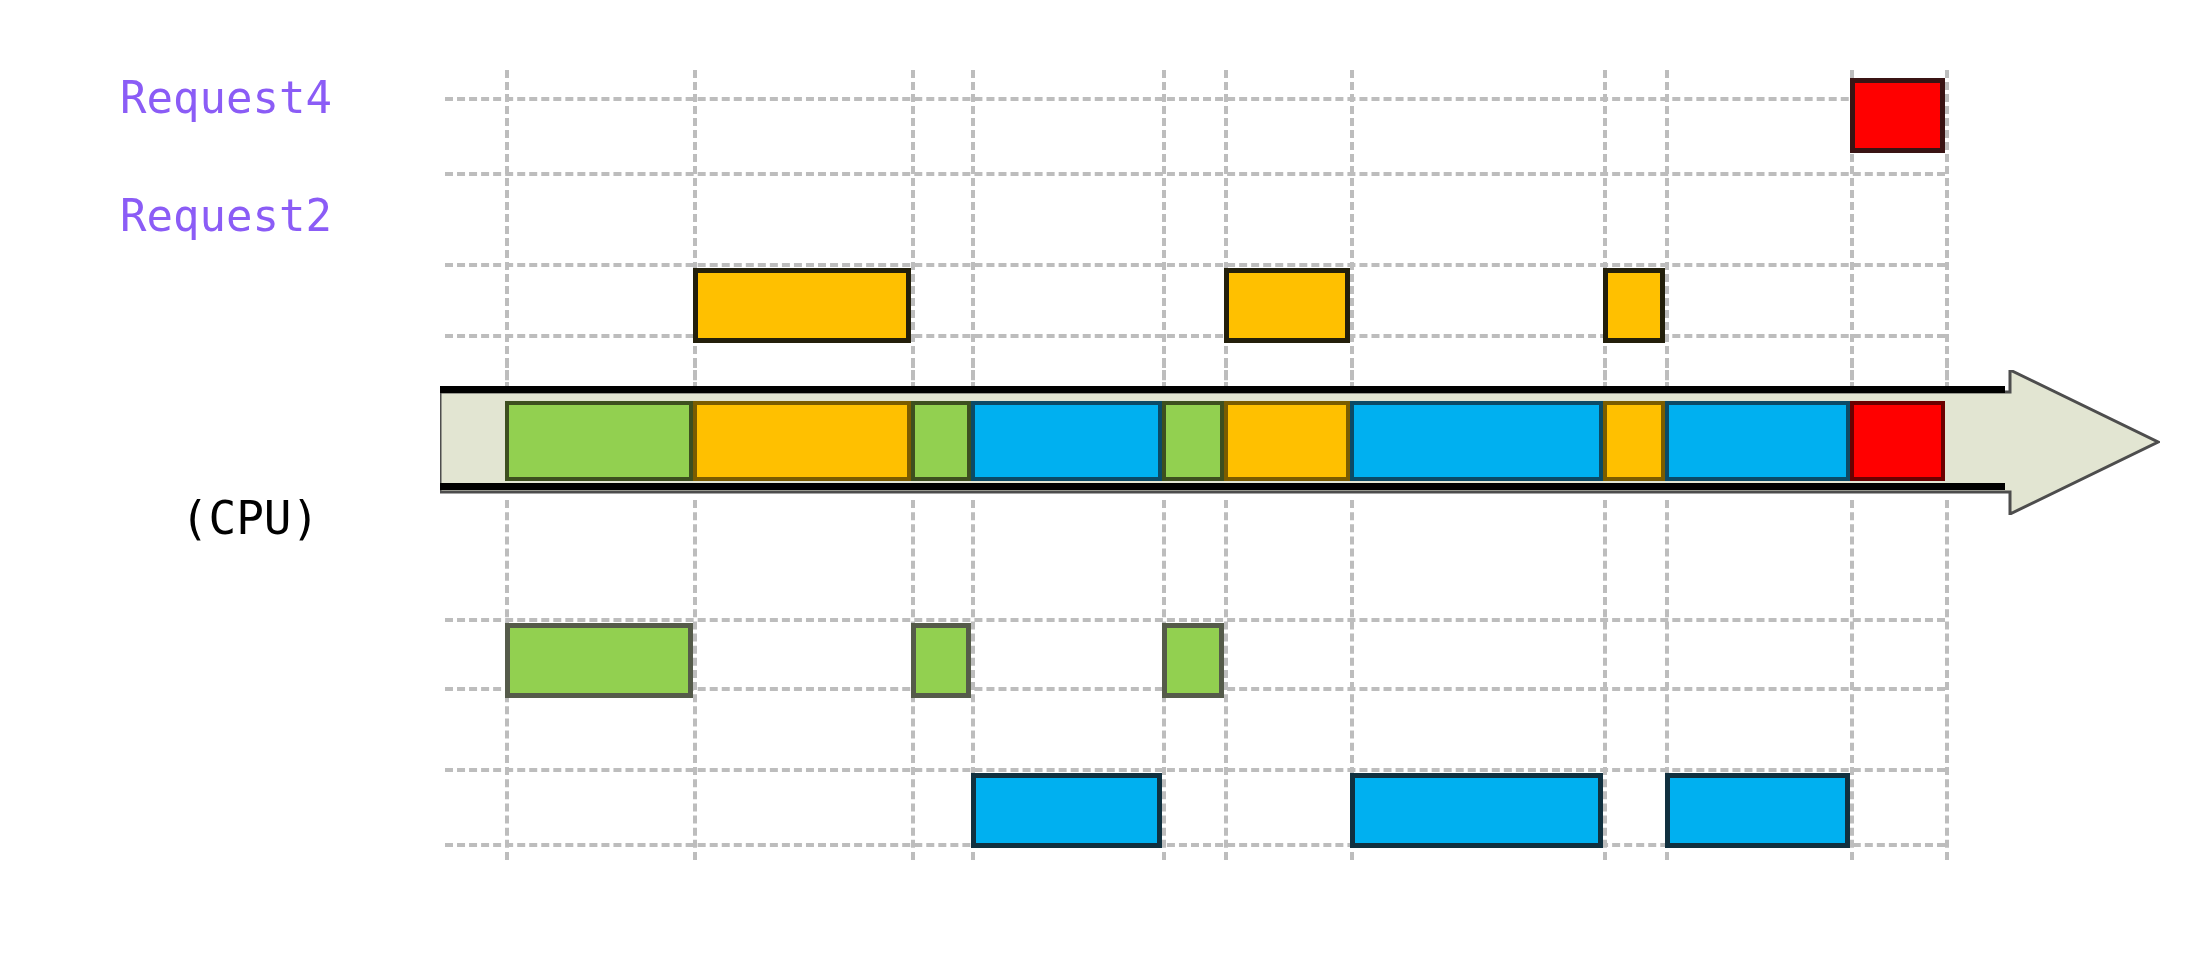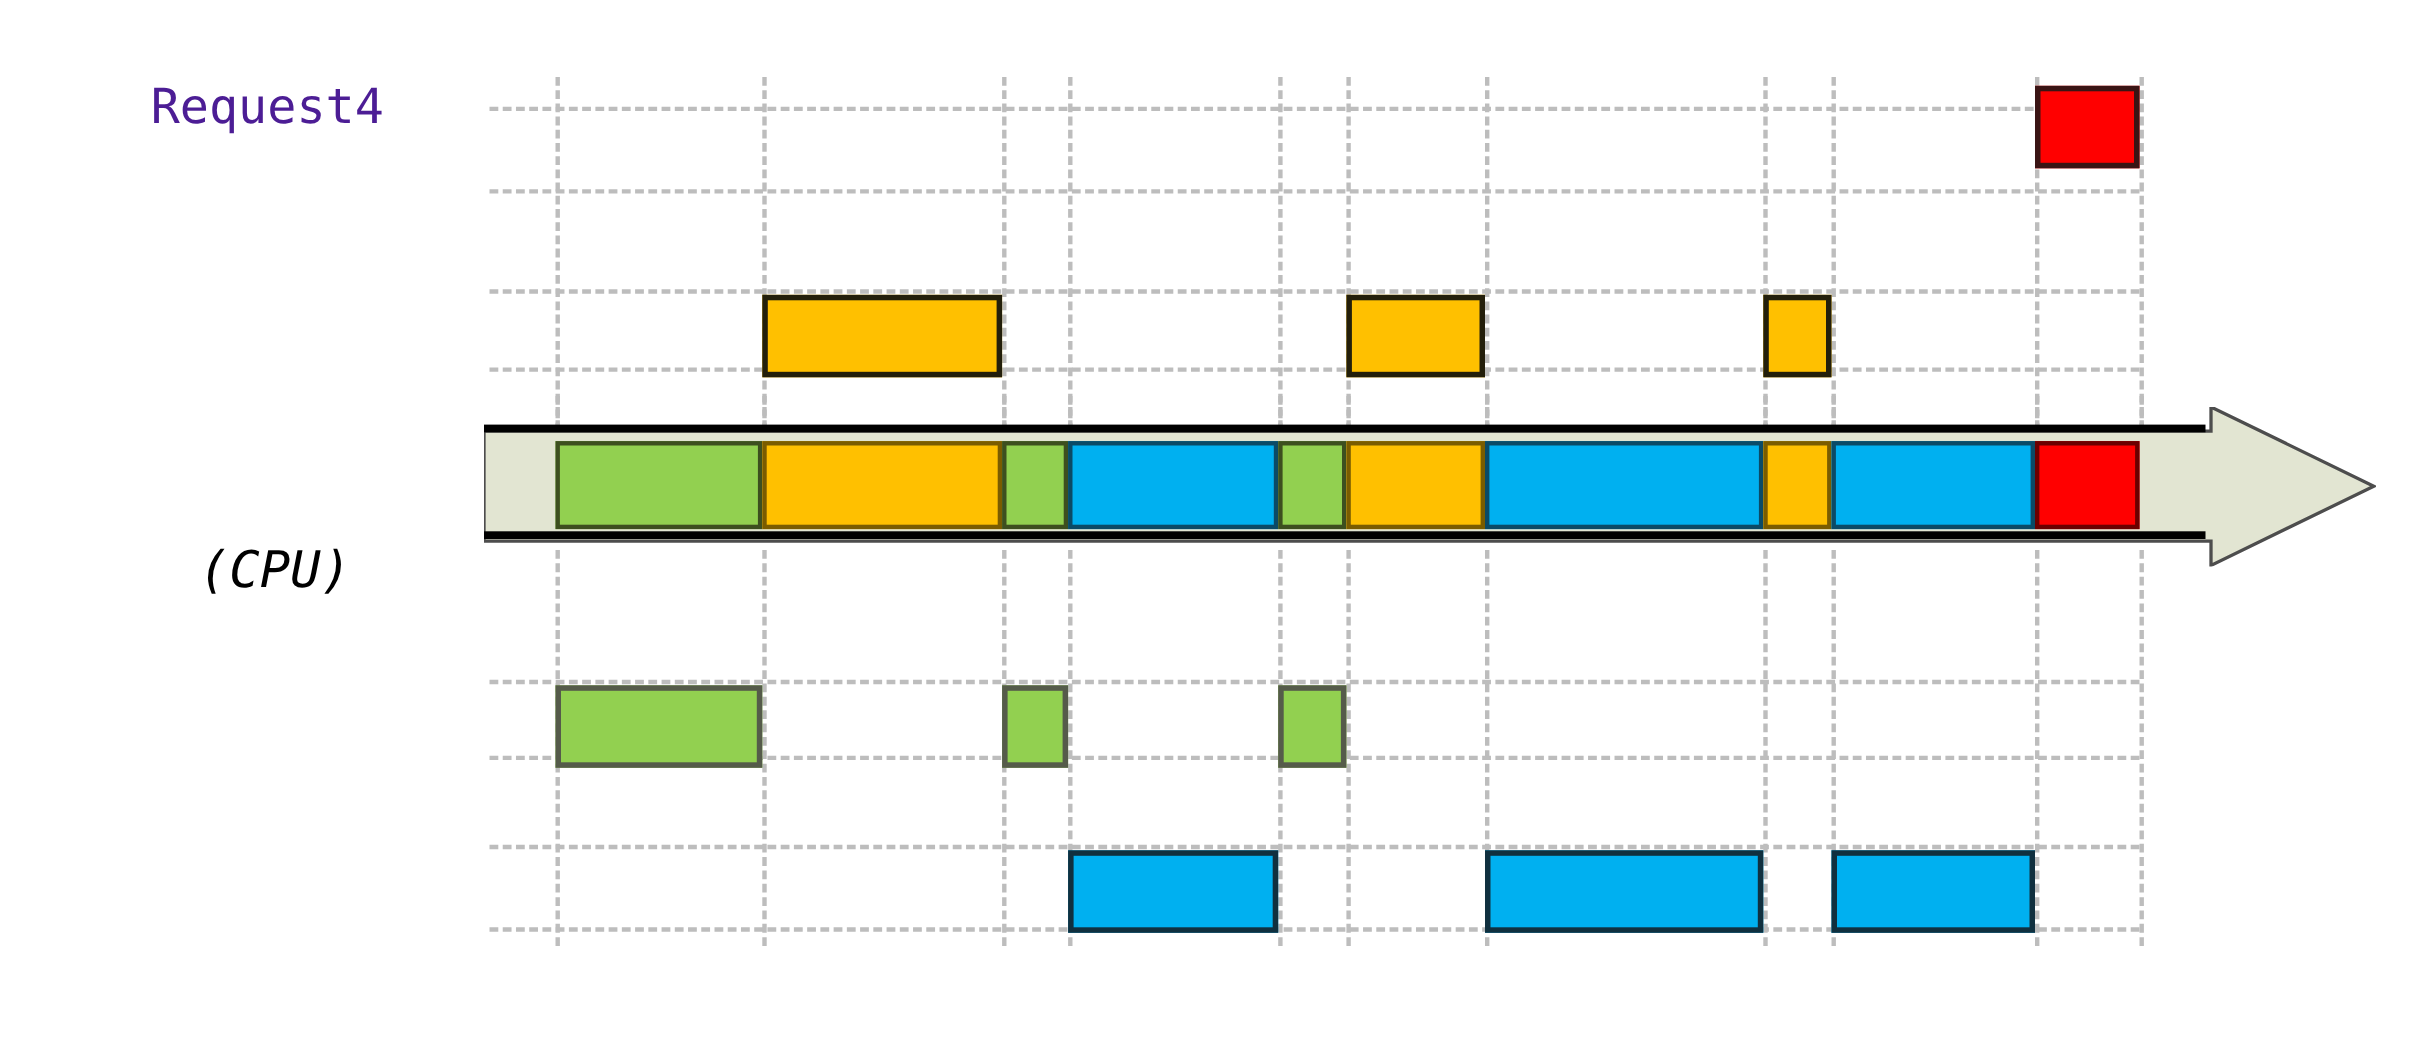--- a/index.html
+++ b/index.html
@@ -15,45 +15,44 @@
     width: 2211px;
     height: 954px;
     background: #ffffff;
     overflow: hidden;
   }
 
   
   .row-label {
     position: absolute;
     font-family: "DejaVu Sans Mono", "Liberation Mono", monospace;
-    color: #4c1d95;
+    color: #8b5cf6;
     white-space: pre;
     text-align: center;
     line-height: 1.18;
     letter-spacing: 0px;
-    margin-left: 17px;
   }
   .row-label.req {
     font-size: 44px;
     left: 120px;
     width: 300px;
     text-align: left;
   }
   .cpu-label {
     position: absolute;
     left: 80px;
     width: 340px;
     font-size: 46px;
     color: #000000;
     text-align: center;
     line-height: 1.22;
     white-space: pre;
   }
   .cpu-label .l1 { display: block; }
-  .cpu-label .l2 { display: block; font-style: italic; }
+  .cpu-label .l2 { display: block; }
 
   
   .hline {
     position: absolute;
     height: 0px;
     border-top: 4px dashed #bdbdbd;
     pointer-events: none;
   }
   .vline {
     position: absolute;
@@ -143,20 +142,21 @@
       <div class="vline" style="left: 1850px; top: 70px; height: 320px;"></div>
       <div class="vline" style="left: 1850px; top: 360px; height: 130px;"></div>
       <div class="vline" style="left: 1850px; top: 500px; height: 360px;"></div>
       <div class="vline" style="left: 1945px; top: 70px; height: 320px;"></div>
       <div class="vline" style="left: 1945px; top: 360px; height: 130px;"></div>
       <div class="vline" style="left: 1945px; top: 500px; height: 360px;"></div>
     </div>
 
   <div class="row-label req" style="top:72px;">Request4</div>
 
+  <div class="row-label req" style="top:190px;">Request2</div>
 
   <div class="cpu-label" style="top:378px;">
     <span class="l2">(CPU)</span>
   </div>
 
 
 
   <svg class="axis-arrow" style="left:440px; top:370px;" width="1720" height="145" viewBox="0 0 1720 145">
     <polygon id="arrowPoly" points="0,22 1570,22 1570,0 1718,72 1570,144 1570,122 0,122" fill="#E2E5D2" stroke="#4d4d4d" stroke-width="3"></polygon>
   </svg>

